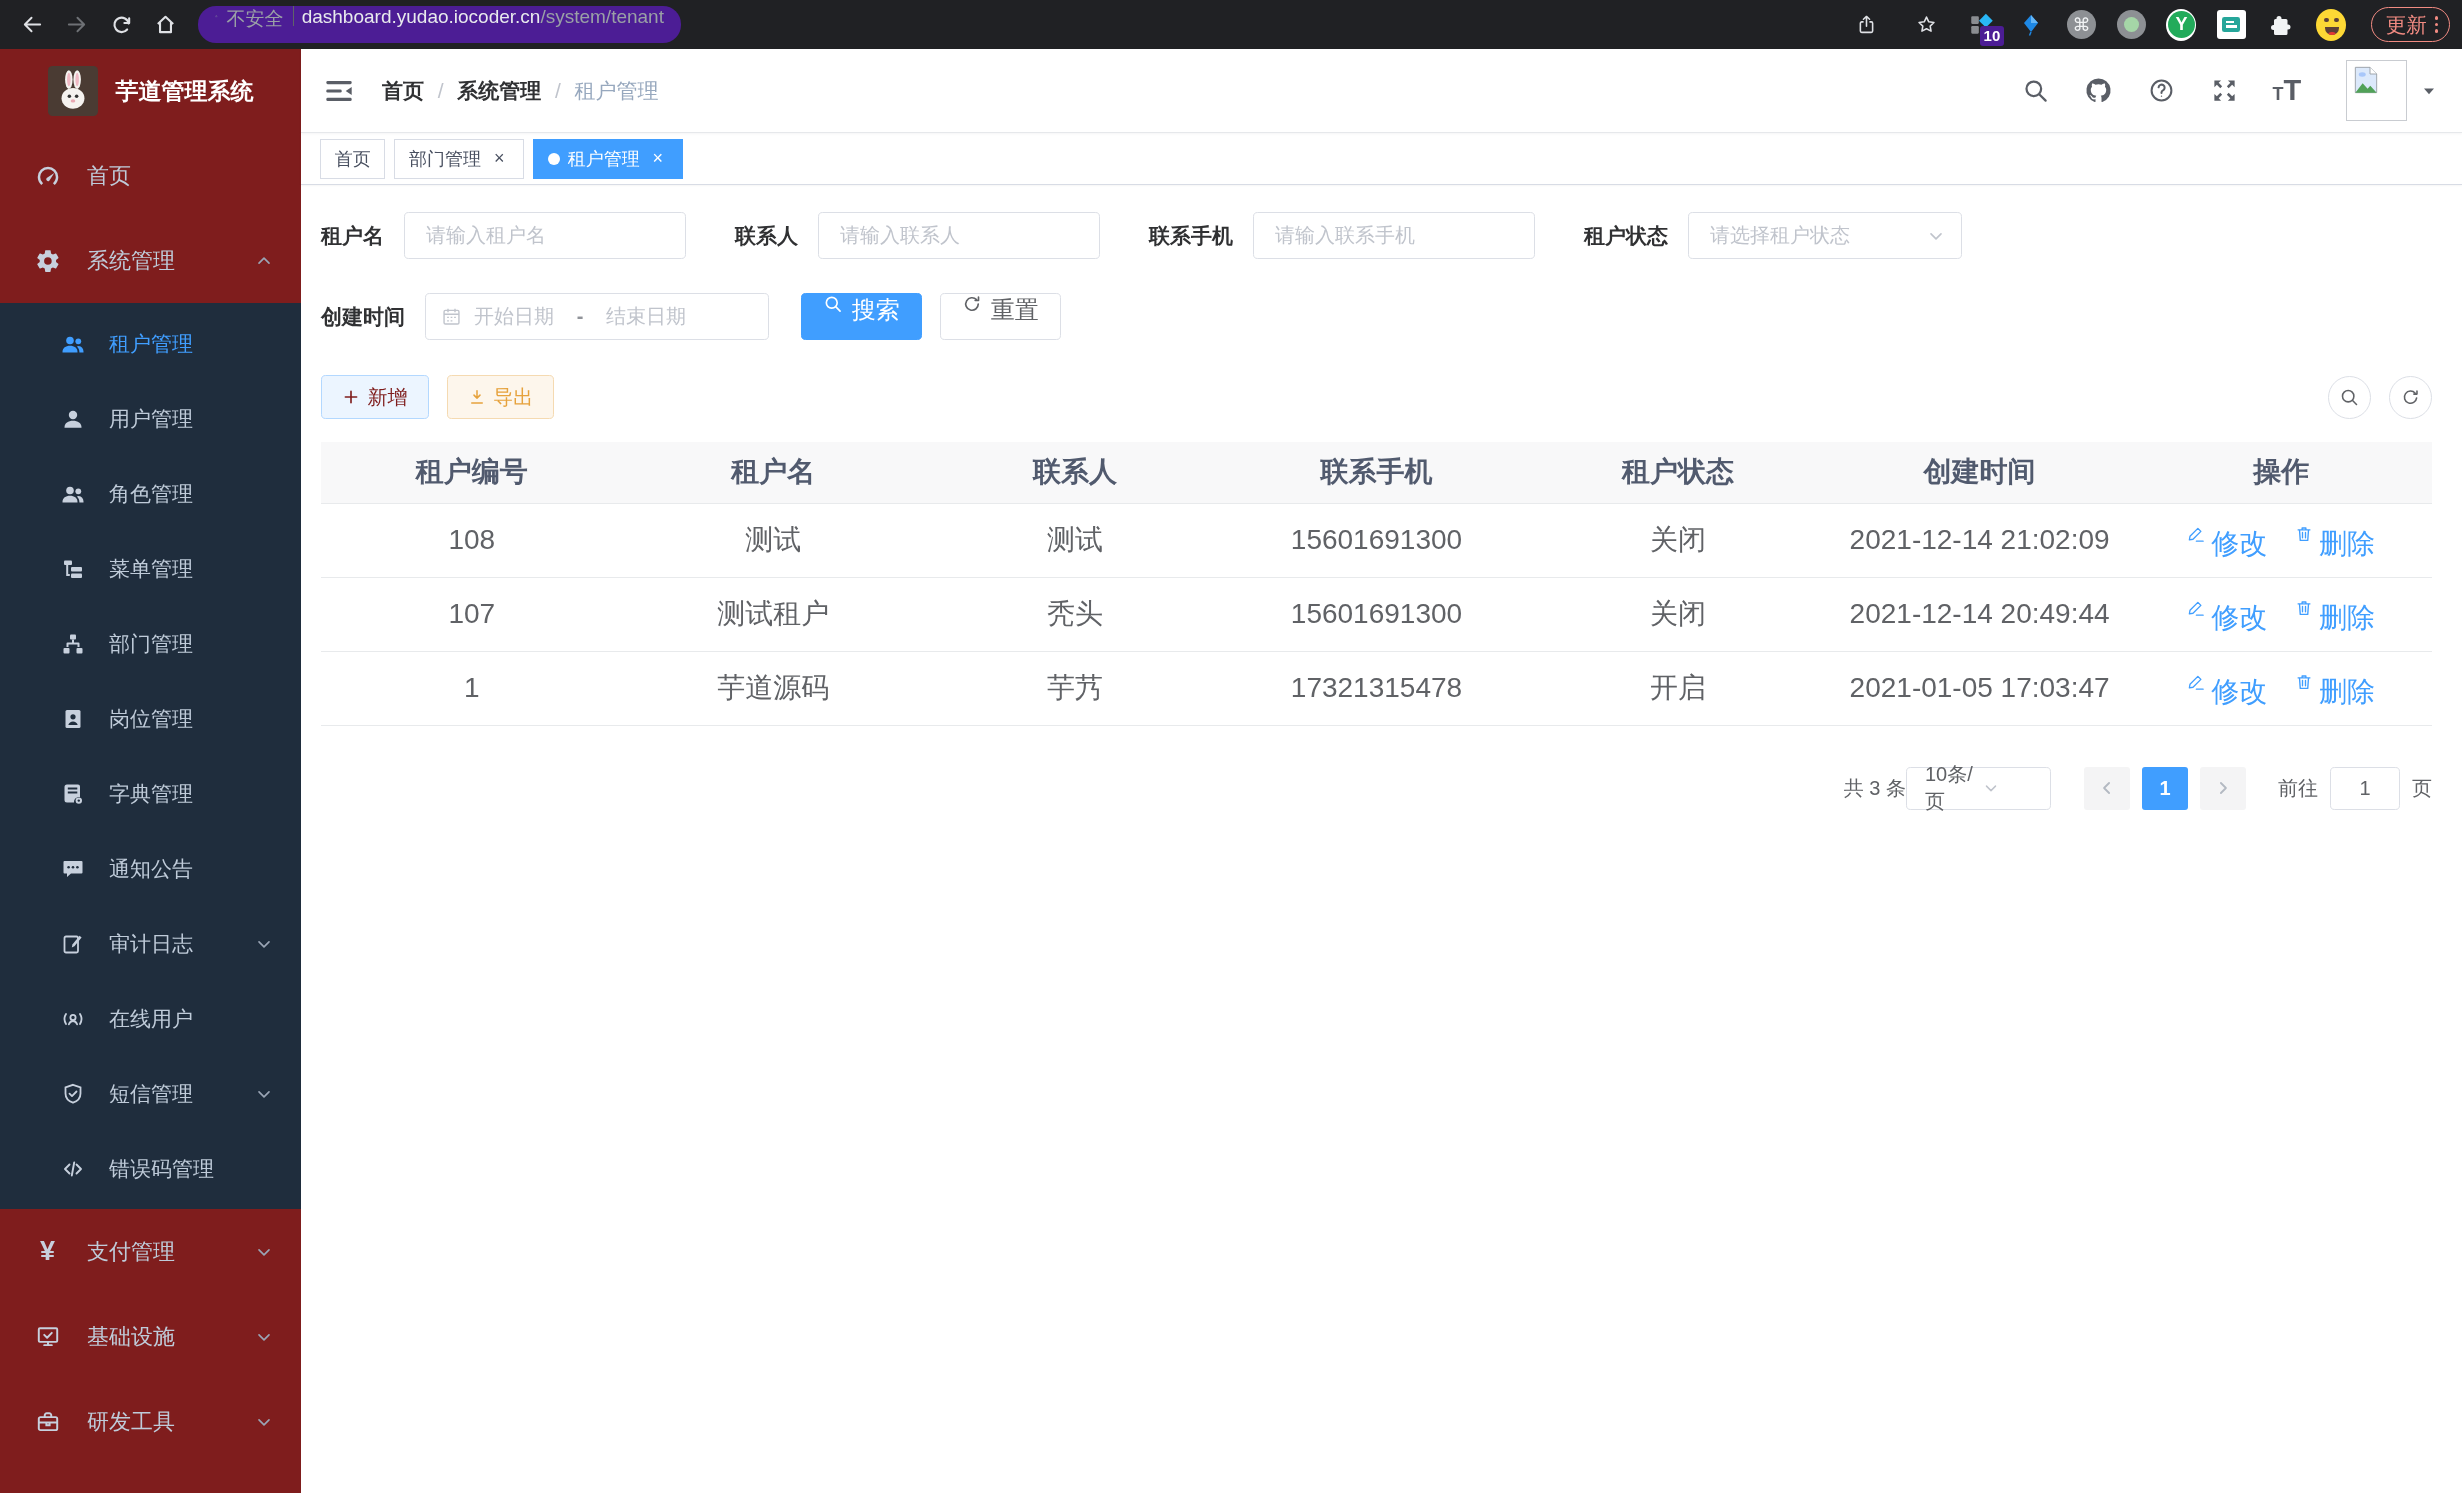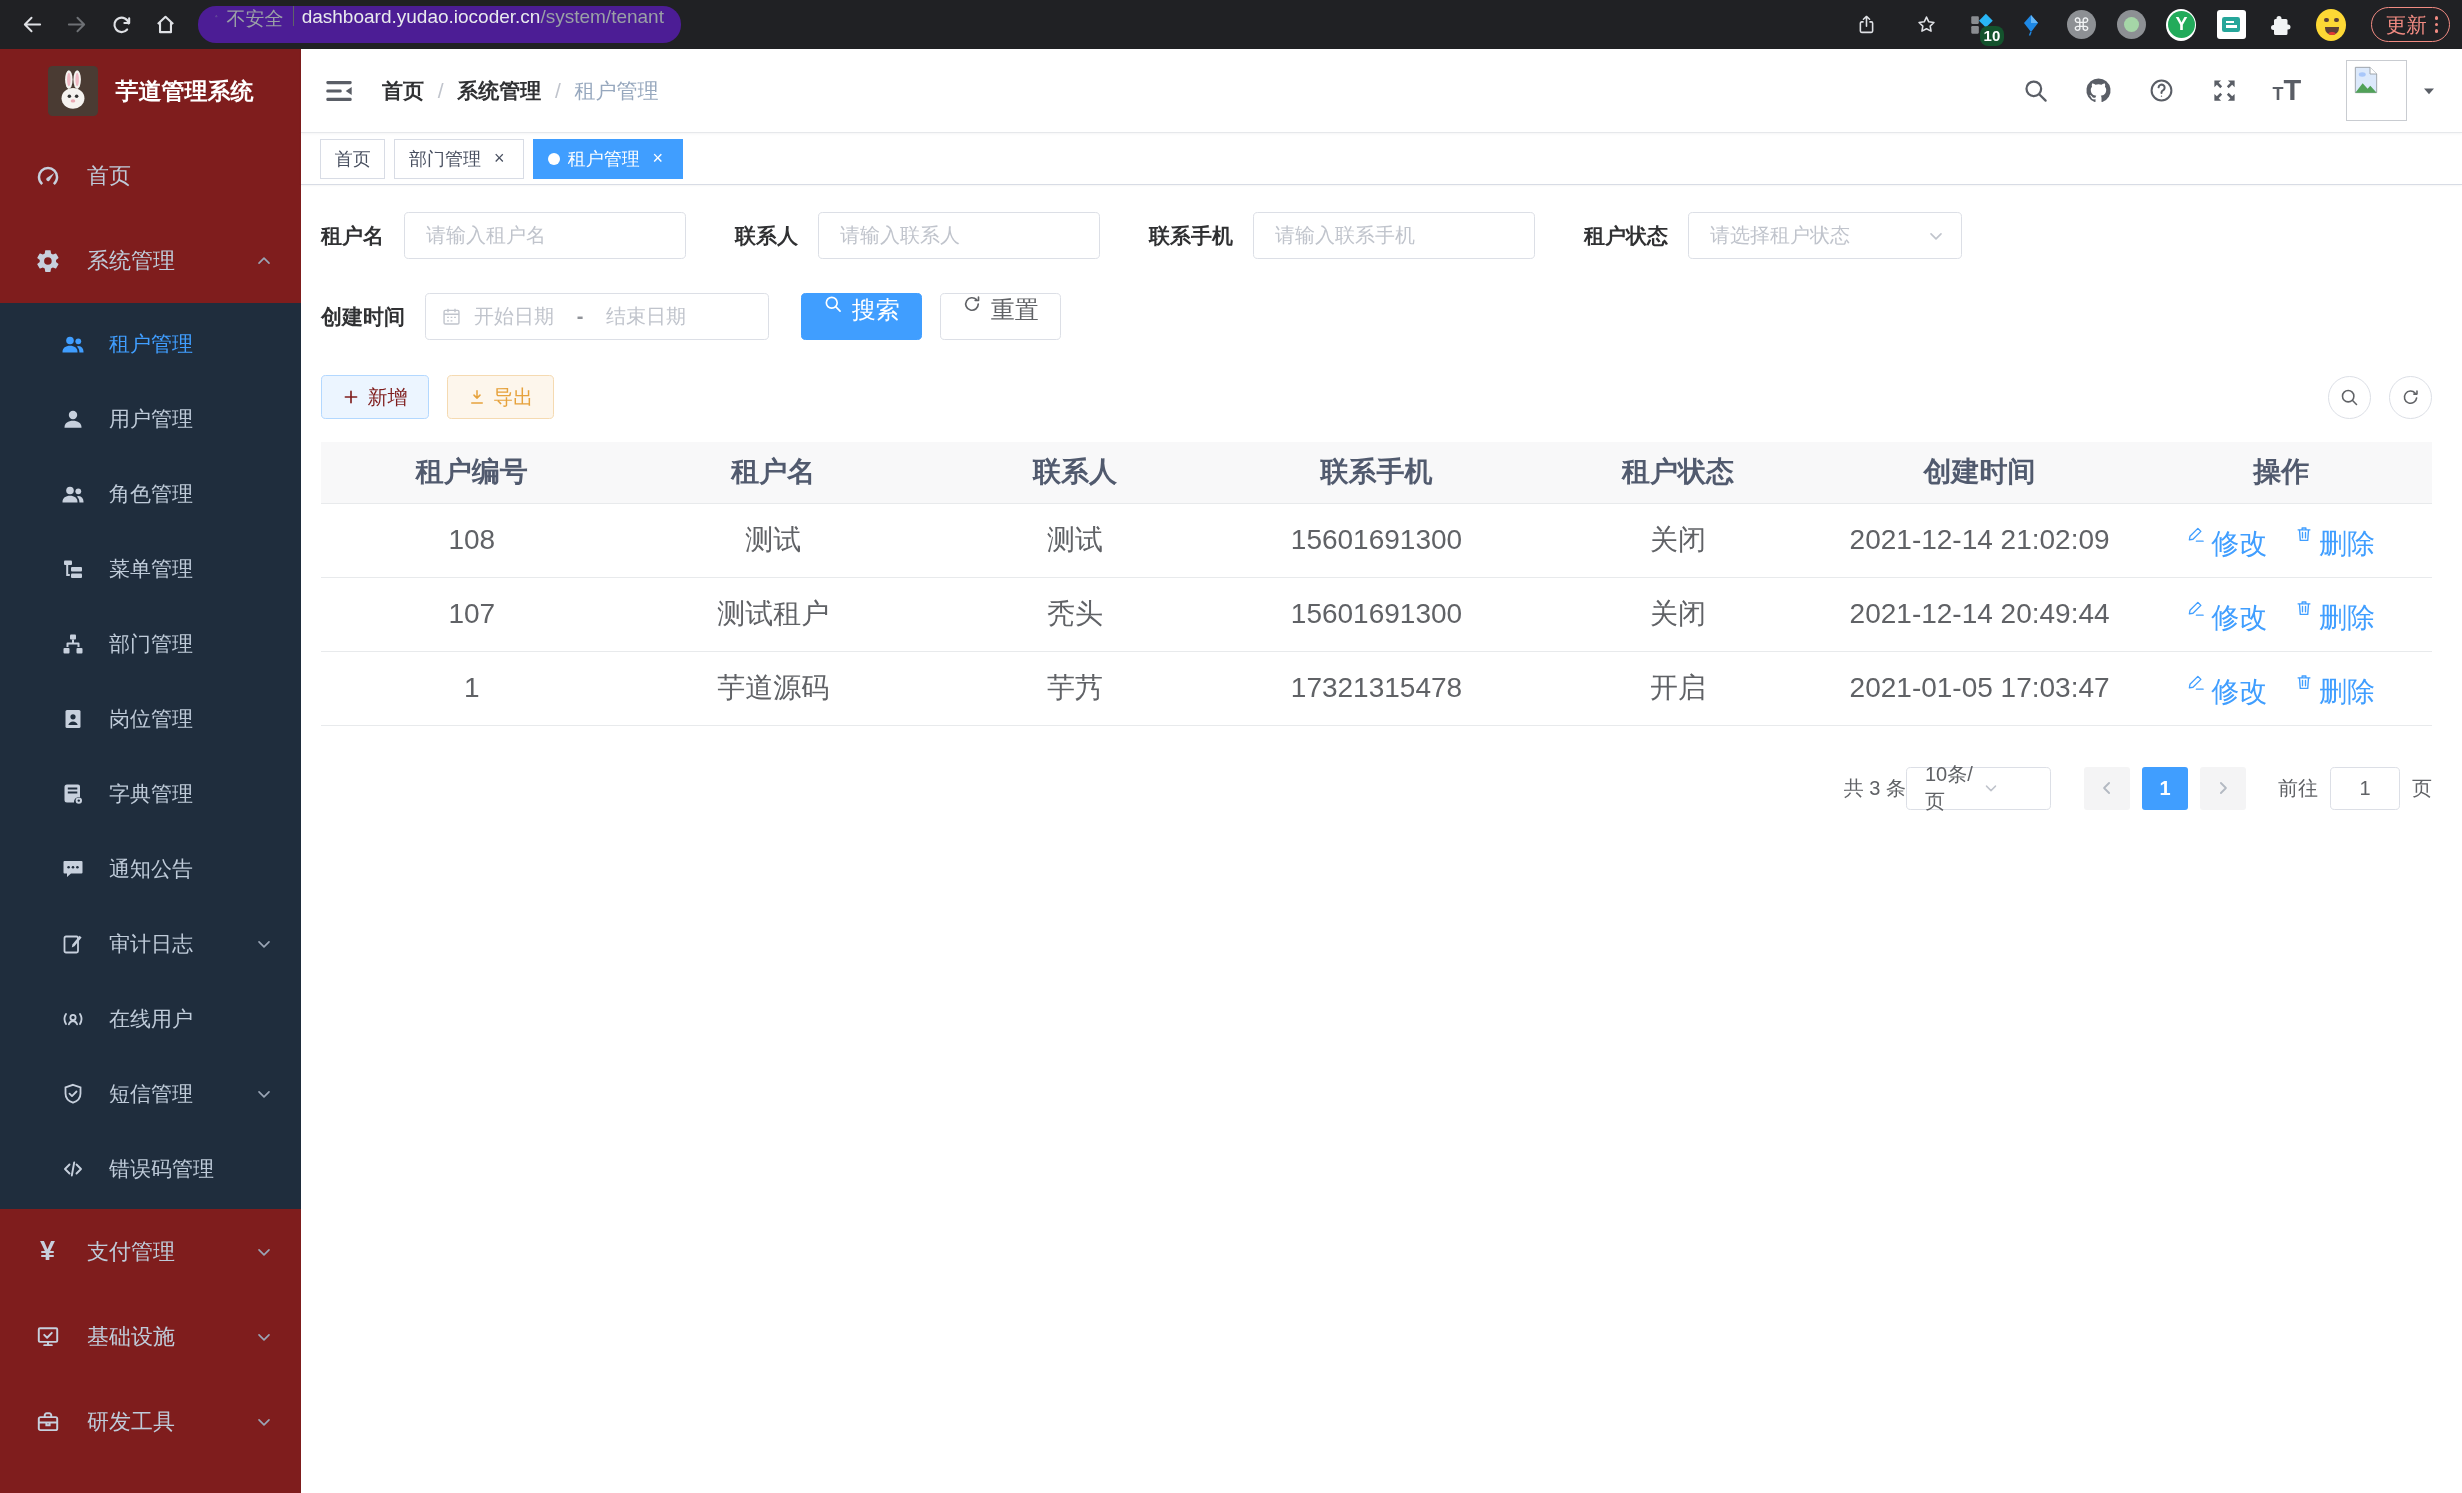--- a/index.html
+++ b/index.html
@@ -11,21 +11,21 @@
   .browser-bar{height:49px;background:#202124;display:flex;align-items:center;padding:0 12px;gap:4.6px}
   .nav-btn{width:40px;height:40px;border-radius:50%;display:flex;align-items:center;justify-content:center;color:#dfe1e5;flex:0 0 auto}
   .nav-btn.dim{color:#6e7175}
   .omnibox{width:483px;height:37px;background:#4c1d95;border-radius:18px;display:flex;align-items:flex-start;padding:0 17px;margin-left:7.6px;gap:9px}
   .omni-sec{color:#9aa0a6;font-size:19px;white-space:nowrap}
   .omni-div{width:0.8px;height:20px;background:#5f6368}
   .omni-url{font-size:19px;color:#e8eaed;white-space:nowrap}
   .omni-url .path{color:#9aa0a6}
   .bar-right{margin-left:auto;display:flex;align-items:center;gap:20px}
   .ext{width:30px;height:30px;display:flex;align-items:center;justify-content:center;position:relative;flex:0 0 auto}
-  .ext-badge{position:absolute;bottom:-6px;right:-7.6px;background:#14532d;color:#fff;font-size:15px;line-height:1;padding:2.3px 3.8px;border-radius:8px;font-weight:bold}
+  .ext-badge{position:absolute;bottom:-6px;right:-7.6px;background:#4c1d95;color:#fff;font-size:15px;line-height:1;padding:2.3px 3.8px;border-radius:3px;font-weight:bold}
   .circ{border-radius:50%;display:flex;align-items:center;justify-content:center}
   .update-pill{height:35px;border:1.5px solid #f28b82;border-radius:18px;color:#f28b82;display:flex;align-items:center;gap:7.6px;padding:0 10.7px 0 13.7px;font-size:20.6px;margin-left:4.6px}
   .vdots{display:flex;flex-direction:column;gap:3px}
   .vdots i{width:3.8px;height:3.8px;border-radius:50%;background:#f28b82}
 
   
   .app{display:flex;height:1445px}
   .sidebar{width:301px;background:#7f1d1d;flex:0 0 auto;overflow:hidden}
   .logo-row{height:84px;display:flex;align-items:center;justify-content:center;gap:18px}
   .logo-img{width:50px;height:50px;border-radius:4.6px;overflow:hidden;flex:0 0 auto}

